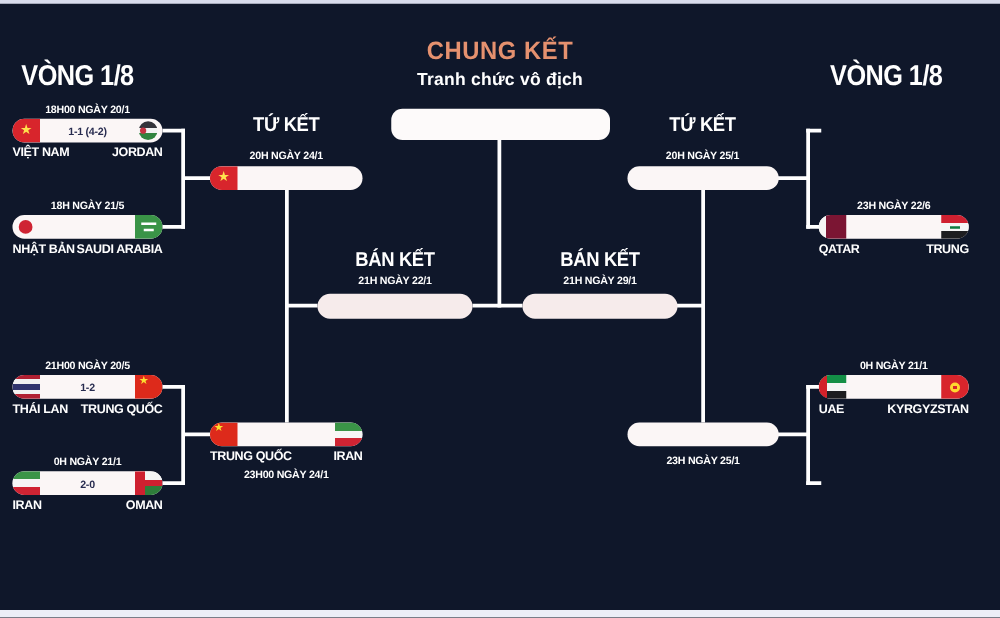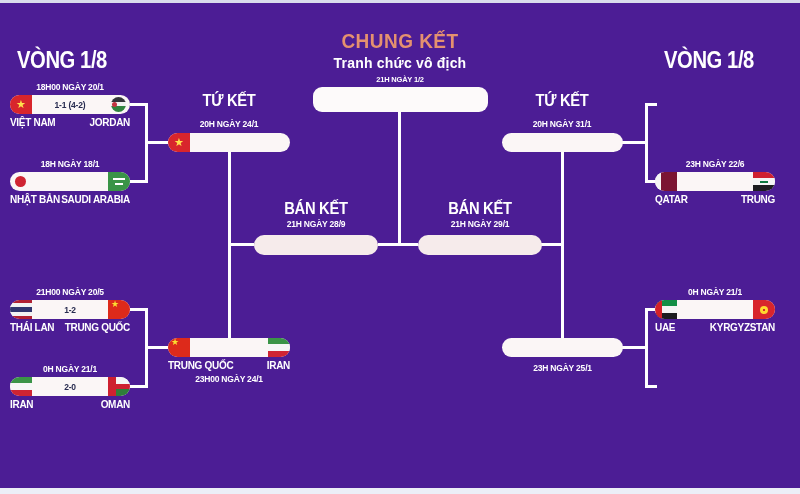--- a/index.html
+++ b/index.html
@@ -1,18 +1,18 @@
 <!DOCTYPE html>
 <html><head>
 <meta charset="utf-8">
 <style>
   html,body{margin:0;padding:0;}
   #canvas{
     position:relative; width:800px; height:494px; overflow:hidden;
-    background:#4c1d95;
+    background:#0f172a;
     font-family:"Liberation Sans", sans-serif;
     color:#ffffff;
     -webkit-font-smoothing:antialiased;
   }
   .edge{position:absolute;left:0;width:800px;}
   .edge.top{top:0;height:3px;background:#d9dcec;}
   .edge.bottom{bottom:0;height:6px;background:#eceef7;}
 
   
   .hd{position:absolute;text-align:center;font-weight:bold;white-space:nowrap;}
@@ -106,31 +106,30 @@
 
   <div class="edge top"></div>
 
   <div class="hd hd-r16" style="left:-8px;top:47px">VÒNG 1/8</div>
   <div class="hd hd-r16" style="left:639px;top:47px">VÒNG 1/8</div>
 
   <div class="hd hd-round" style="left:159px;top:92px">TỨ KẾT</div>
   <div class="hd hd-date" style="left:159px;top:119px;width:140px">20H NGÀY 24/1</div>
 
   <div class="hd hd-round" style="left:492px;top:92px">TỨ KẾT</div>
-  <div class="hd hd-date" style="left:492px;top:119px;width:140px">20H NGÀY 31/1</div>
+  <div class="hd hd-date" style="left:492px;top:119px;width:140px">20H NGÀY 25/1</div>
 
   <div class="hd hd-round" style="left:246px;top:200px">BÁN KẾT</div>
-  <div class="hd hd-date" style="left:246px;top:219px;width:140px">21H NGÀY 28/9</div>
+  <div class="hd hd-date" style="left:246px;top:219px;width:140px">21H NGÀY 22/1</div>
 
   <div class="hd hd-round" style="left:410px;top:200px">BÁN KẾT</div>
   <div class="hd hd-date" style="left:410px;top:219px;width:140px">21H NGÀY 29/1</div>
 
   <div class="hd hd-final" style="left:300px;top:30px">CHUNG KẾT</div>
   <div class="hd hd-sub" style="left:300px;top:55px">Tranh chức vô địch</div>
-  <div class="hd hd-date" style="left:300px;top:75px;width:200px;font-size:7.5px">21H NGÀY 1/2</div>
 
   <div class="line" style="left:130px;top:103px;width:18px;height:3px"></div>
   <div class="line" style="left:130px;top:180px;width:18px;height:3px"></div>
   <div class="line" style="left:145px;top:103px;width:3px;height:80px"></div>
   <div class="line" style="left:146px;top:141px;width:22px;height:3px"></div>
   <div class="line" style="left:130px;top:308px;width:18px;height:3px"></div>
   <div class="line" style="left:130px;top:385px;width:18px;height:3px"></div>
   <div class="line" style="left:145px;top:308px;width:3px;height:80px"></div>
   <div class="line" style="left:146px;top:346px;width:22px;height:3px"></div>
   <div class="line" style="left:228px;top:152px;width:3px;height:186px"></div>
@@ -155,21 +154,21 @@
       <span class="score">1-1 (4-2)</span>
       <span class="flag away" data-flag="jo"></span>
     </div>
     <div class="labels">
       <span>VIỆT NAM</span>
       <span>JORDAN</span>
     </div>
   </div>
 
   <div class="match" style="left:10px;top:172px">
-    <div class="m-date">18H NGÀY 18/1</div>
+    <div class="m-date">18H NGÀY 21/5</div>
     <div class="pill">
       <span class="flag home" data-flag="jp"></span>
       <span class="score"></span>
       <span class="flag away" data-flag="sa"></span>
     </div>
     <div class="labels">
       <span>NHẬT BẢN</span>
       <span>SAUDI ARABIA</span>
     </div>
   </div>

